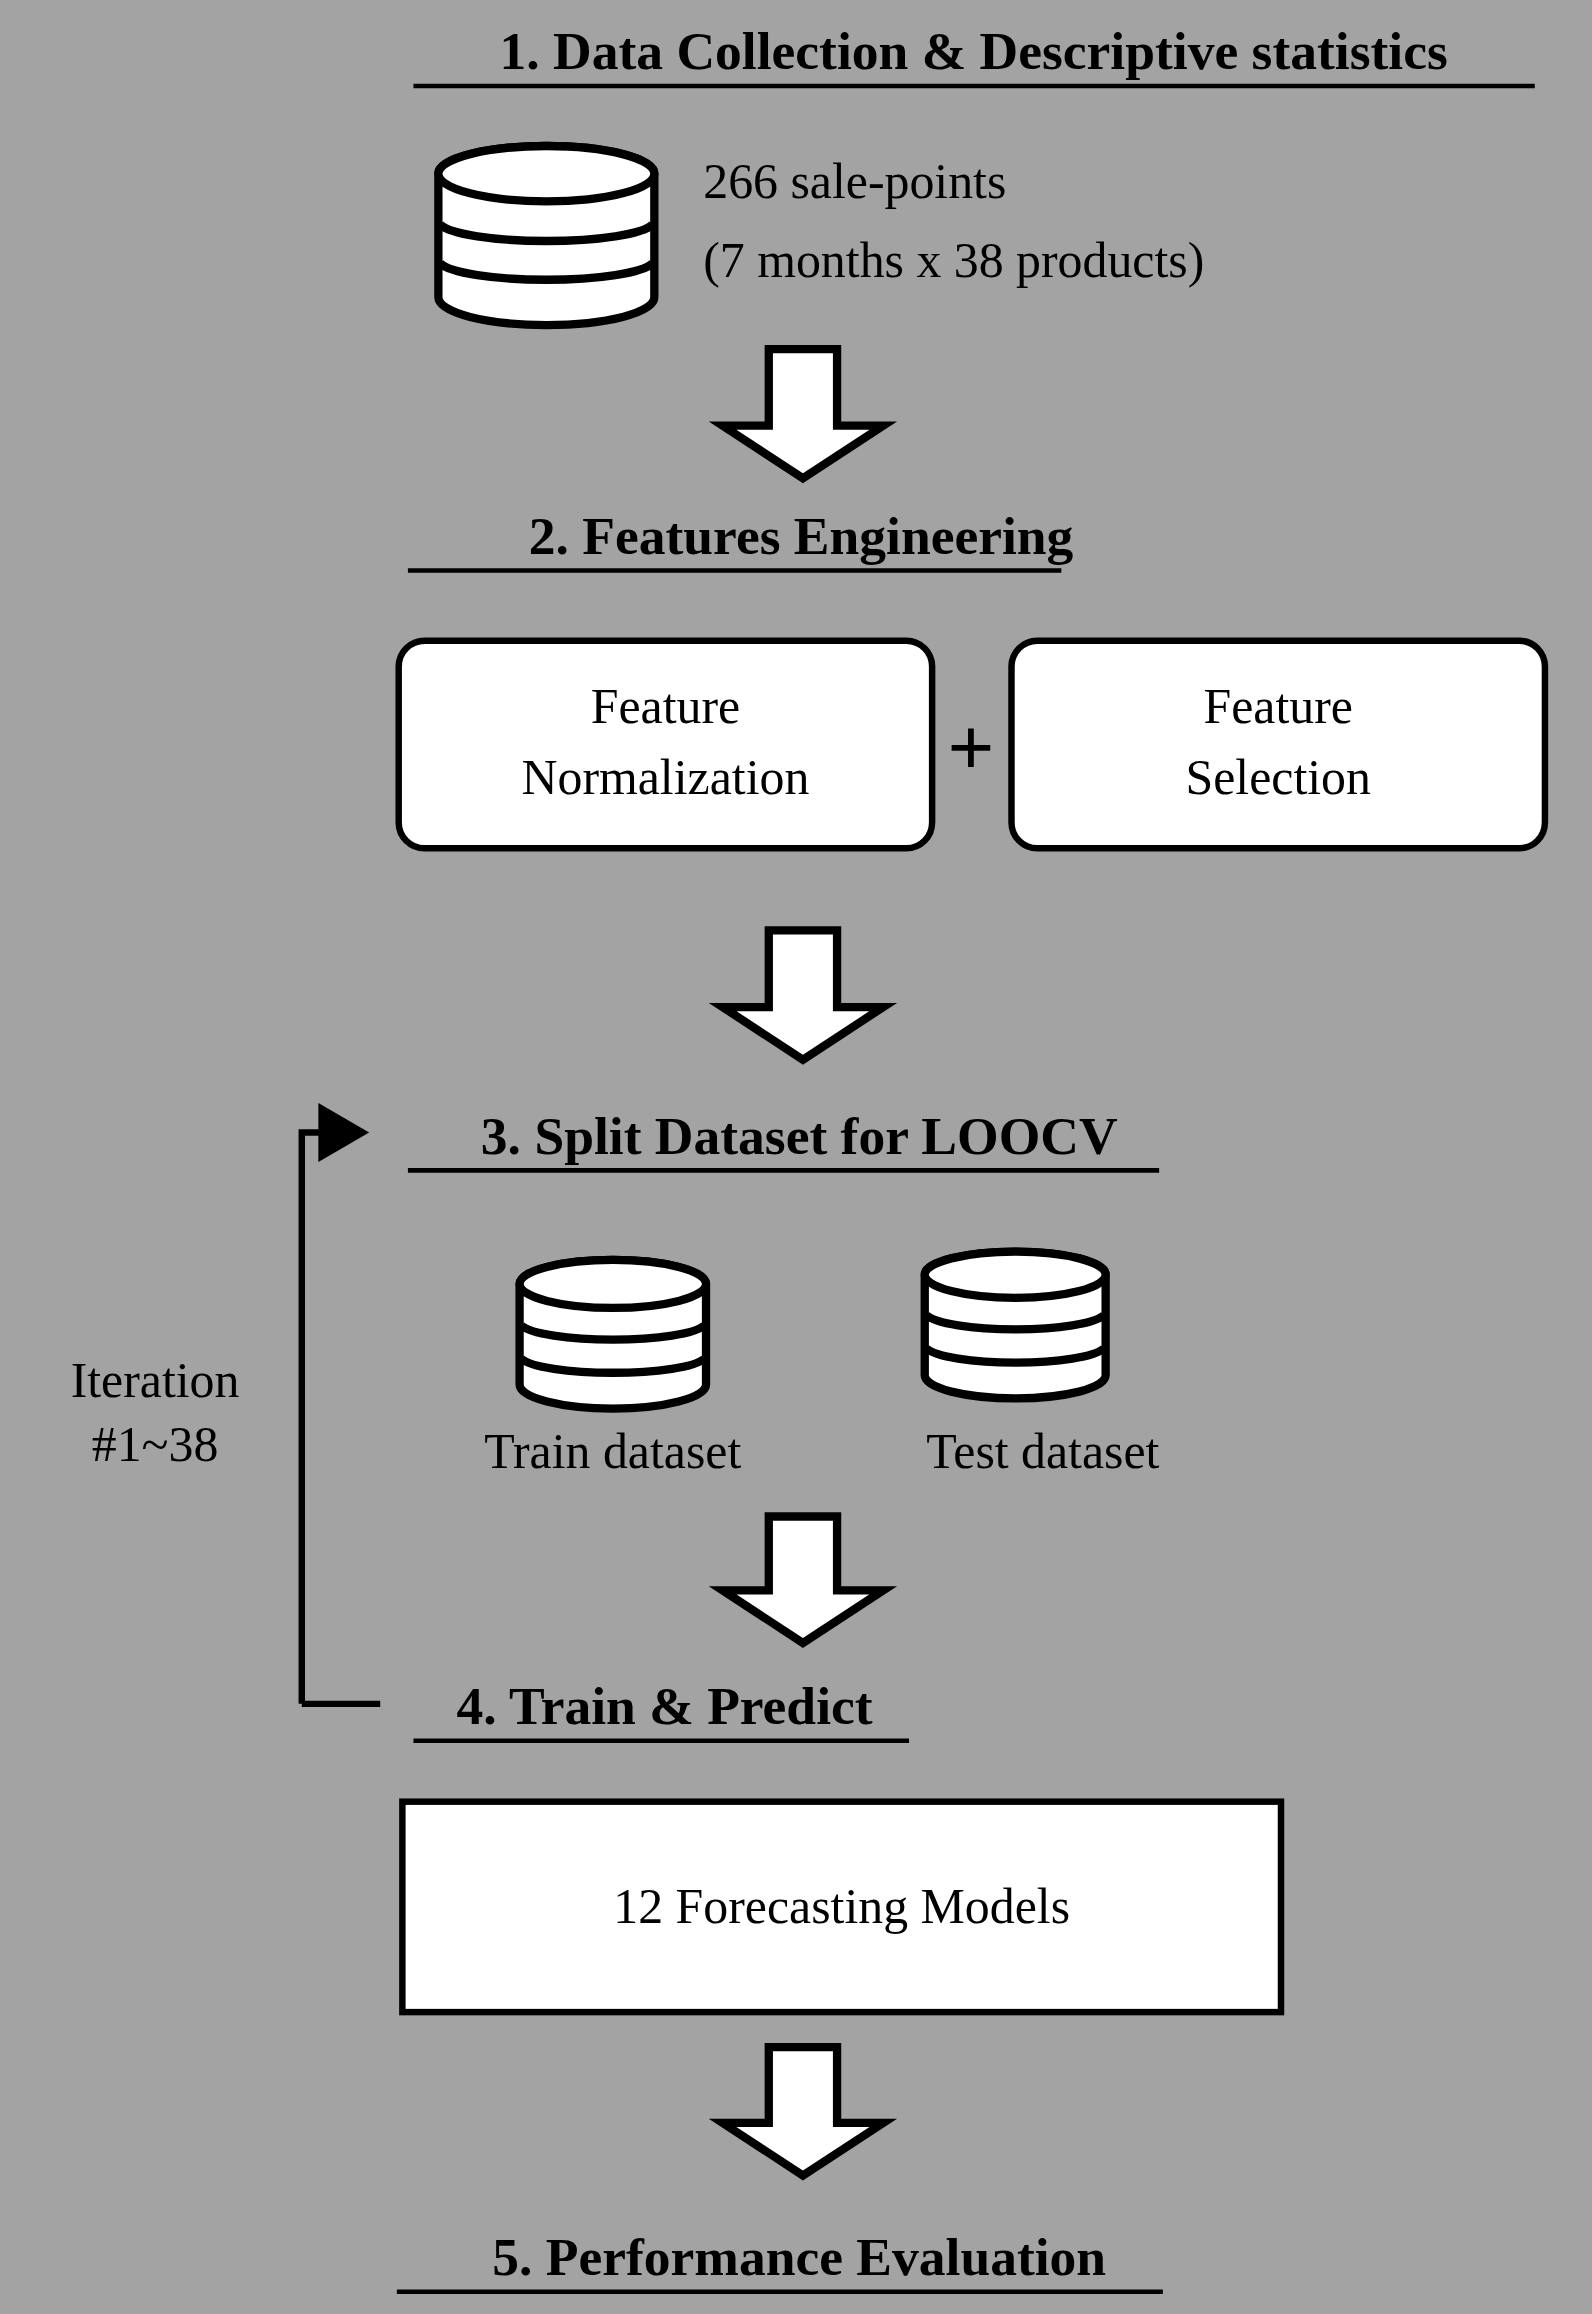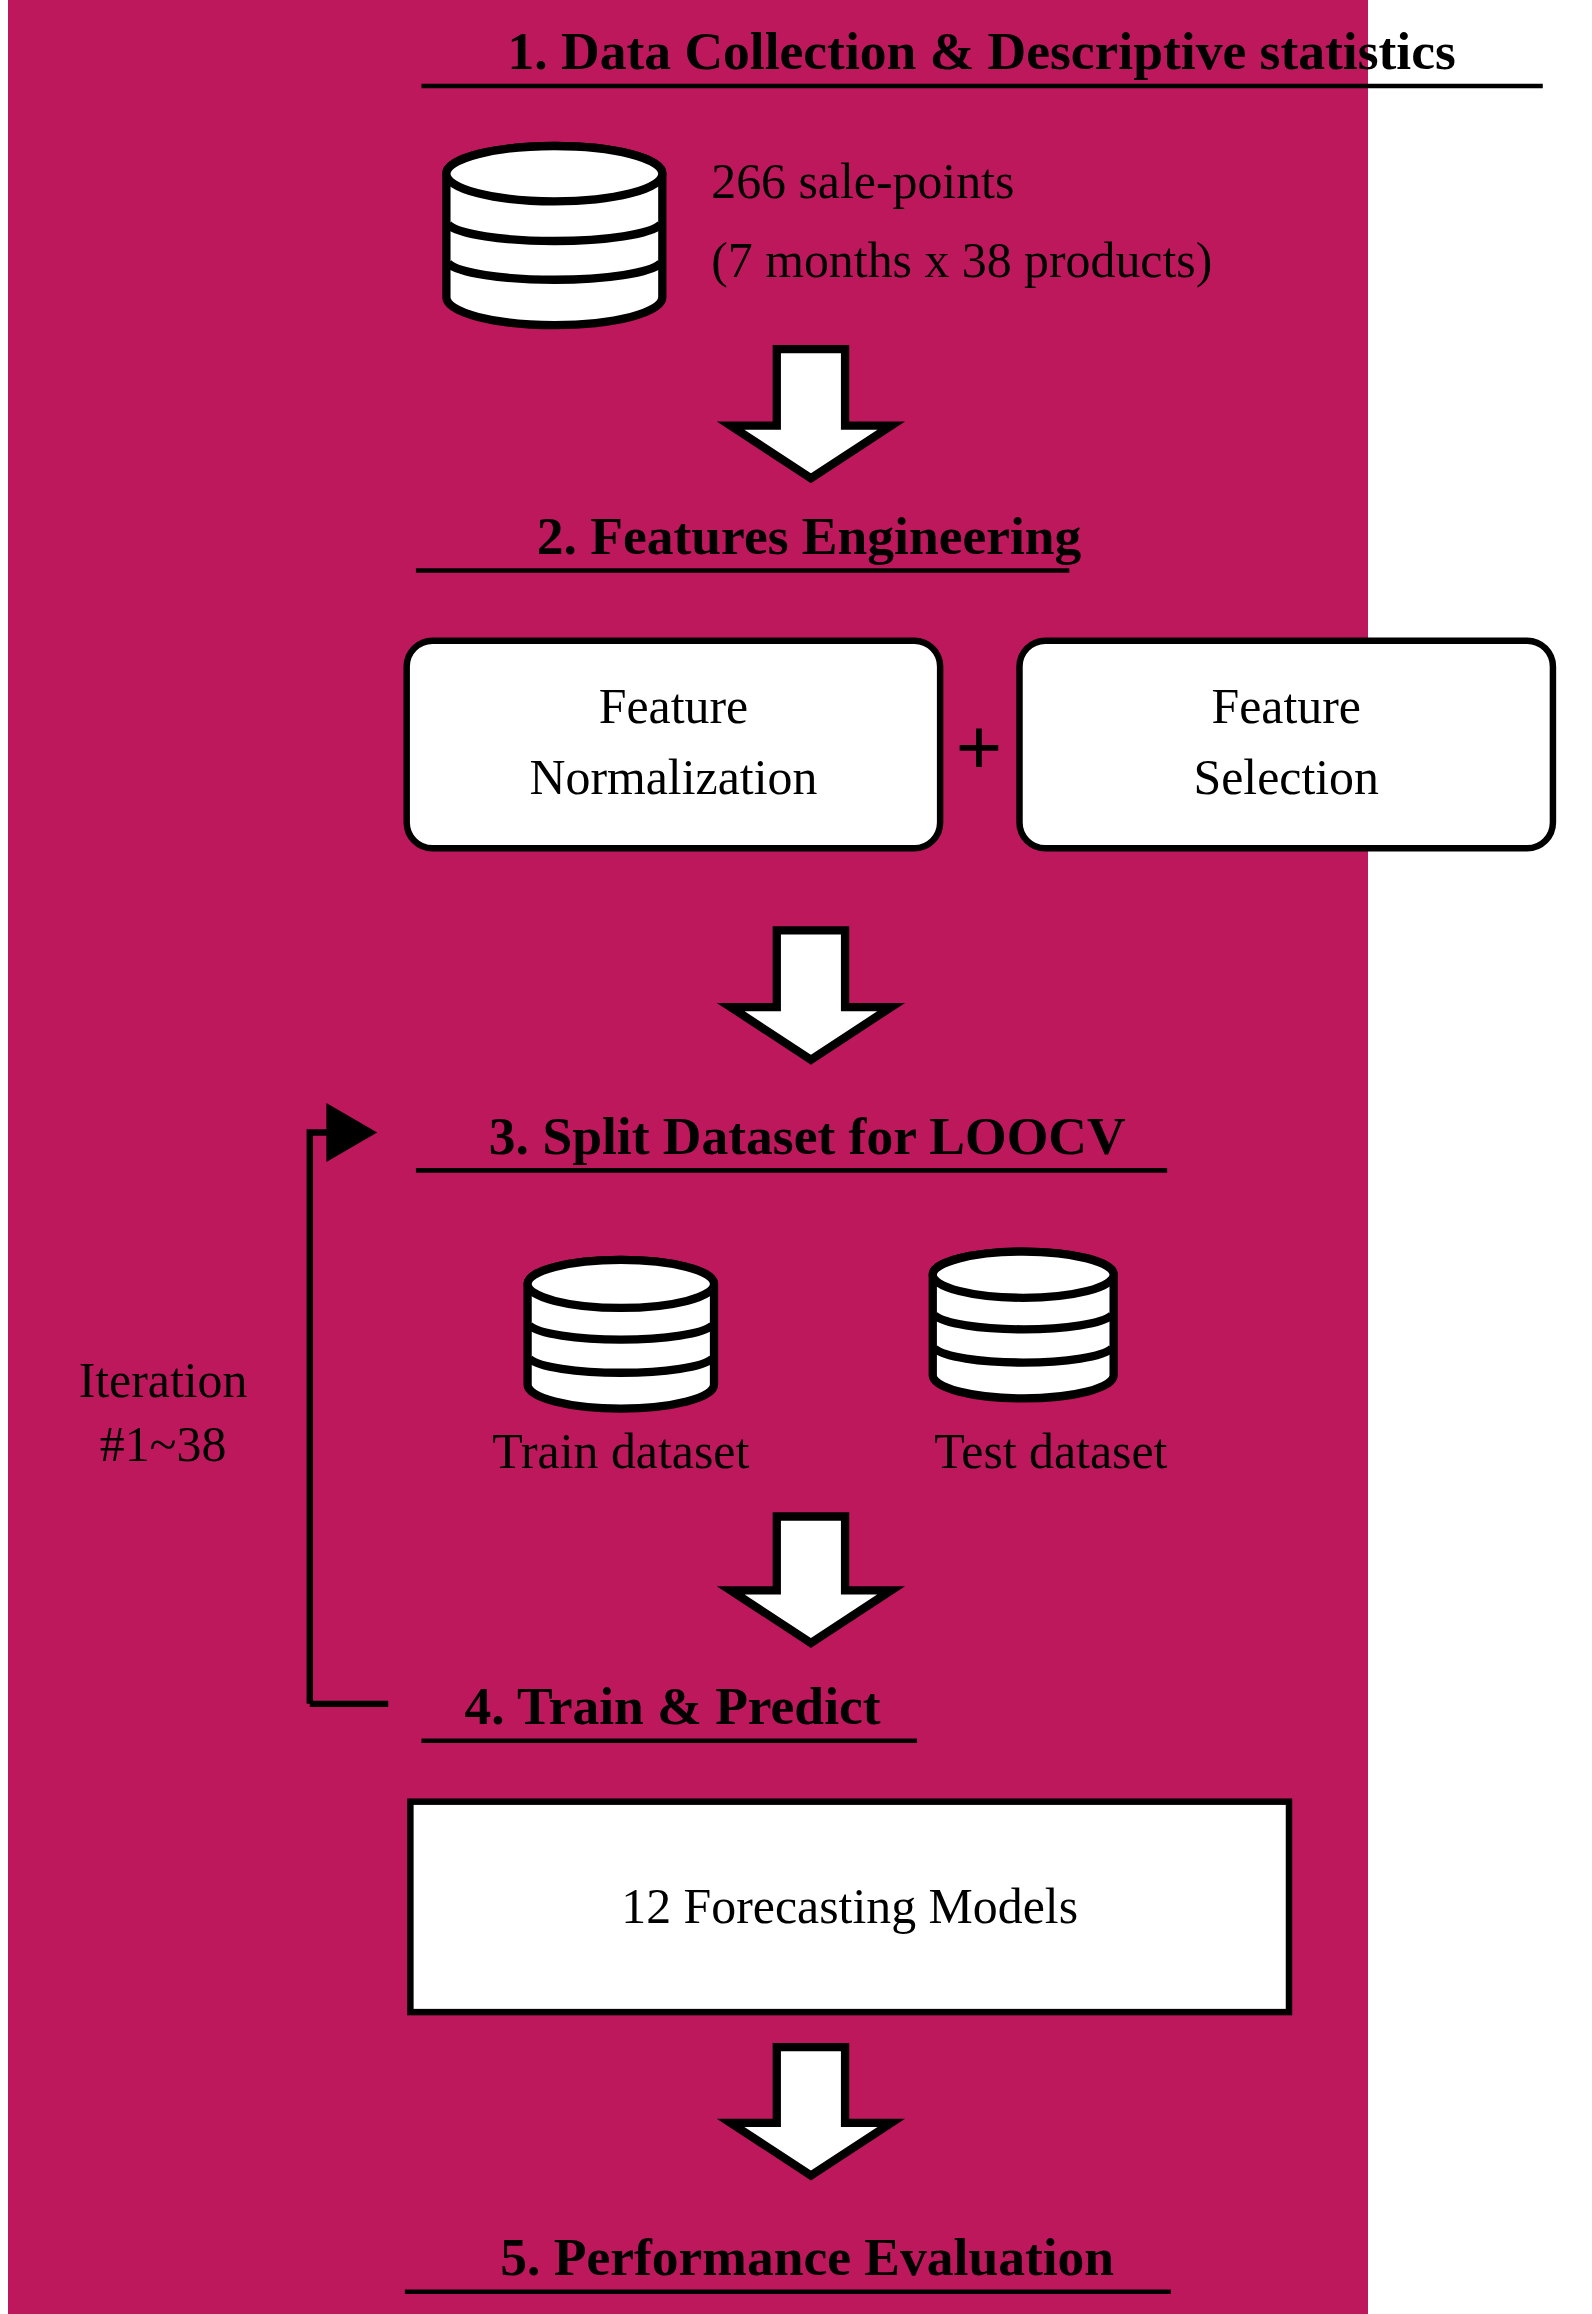--- a/index.html
+++ b/index.html
@@ -9,24 +9,23 @@
   }
   body {
     width: 1592px;
     height: 2315px;
     overflow: hidden;
     font-family: "Liberation Serif", "DejaVu Serif", serif;
     color: #000000;
   }
   #flow-root {
     position: relative;
-    width: 1360px;
+    width: 1592px;
     height: 2315px;
-    background: #be185d;
-    margin-left: 8px;
+    background: #a3a3a3;
   }
   svg.layer {
     position: absolute;
     left: 0;
     top: 0;
     width: 1592px;
     height: 2315px;
     overflow: visible;
   }
   .heading-text {

